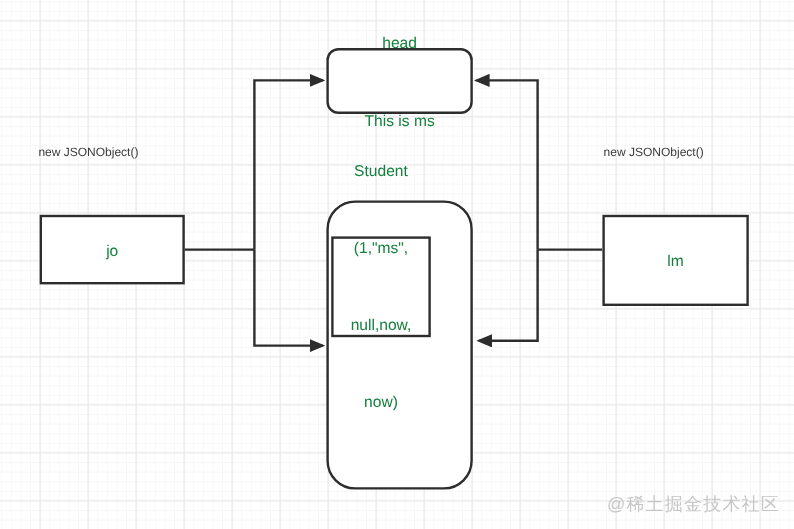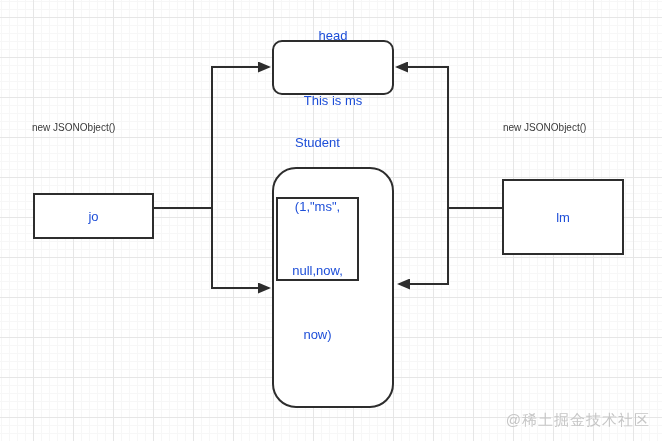--- a/index.html
+++ b/index.html
@@ -27,21 +27,21 @@
     position: absolute;
     left: 0; top: 0;
     width: 662px;
     height: 441px;
   }
   .node {
     position: absolute;
     box-sizing: border-box;
     background: #ffffff;
     border: 2px solid #2d2d2d;
-    color: #1d4ed8;
+    color: #15803d;
     font-size: 13px;
     line-height: 17px;
     display: flex;
     flex-direction: column;
     align-items: center;
     justify-content: center;
     text-align: center;
     gap: 48px;
   }
   .head-node {
@@ -54,21 +54,21 @@
     width: 122px; height: 241px;
     border-radius: 24px;
   }
   .student-node {
     left: 276px; top: 197px;
     width: 83px; height: 84px;
     line-height: 16px;
   }
   .jo-node {
     left: 33px; top: 179px;
-    width: 121px; height: 46px; margin-top: 14px;
+    width: 121px; height: 58px;
   }
   .lm-node {
     left: 502px; top: 179px;
     width: 122px; height: 76px;
   }
   .ctor-label {
     position: absolute;
     font-size: 10px;
     color: #3a3a3a;
     white-space: nowrap;

